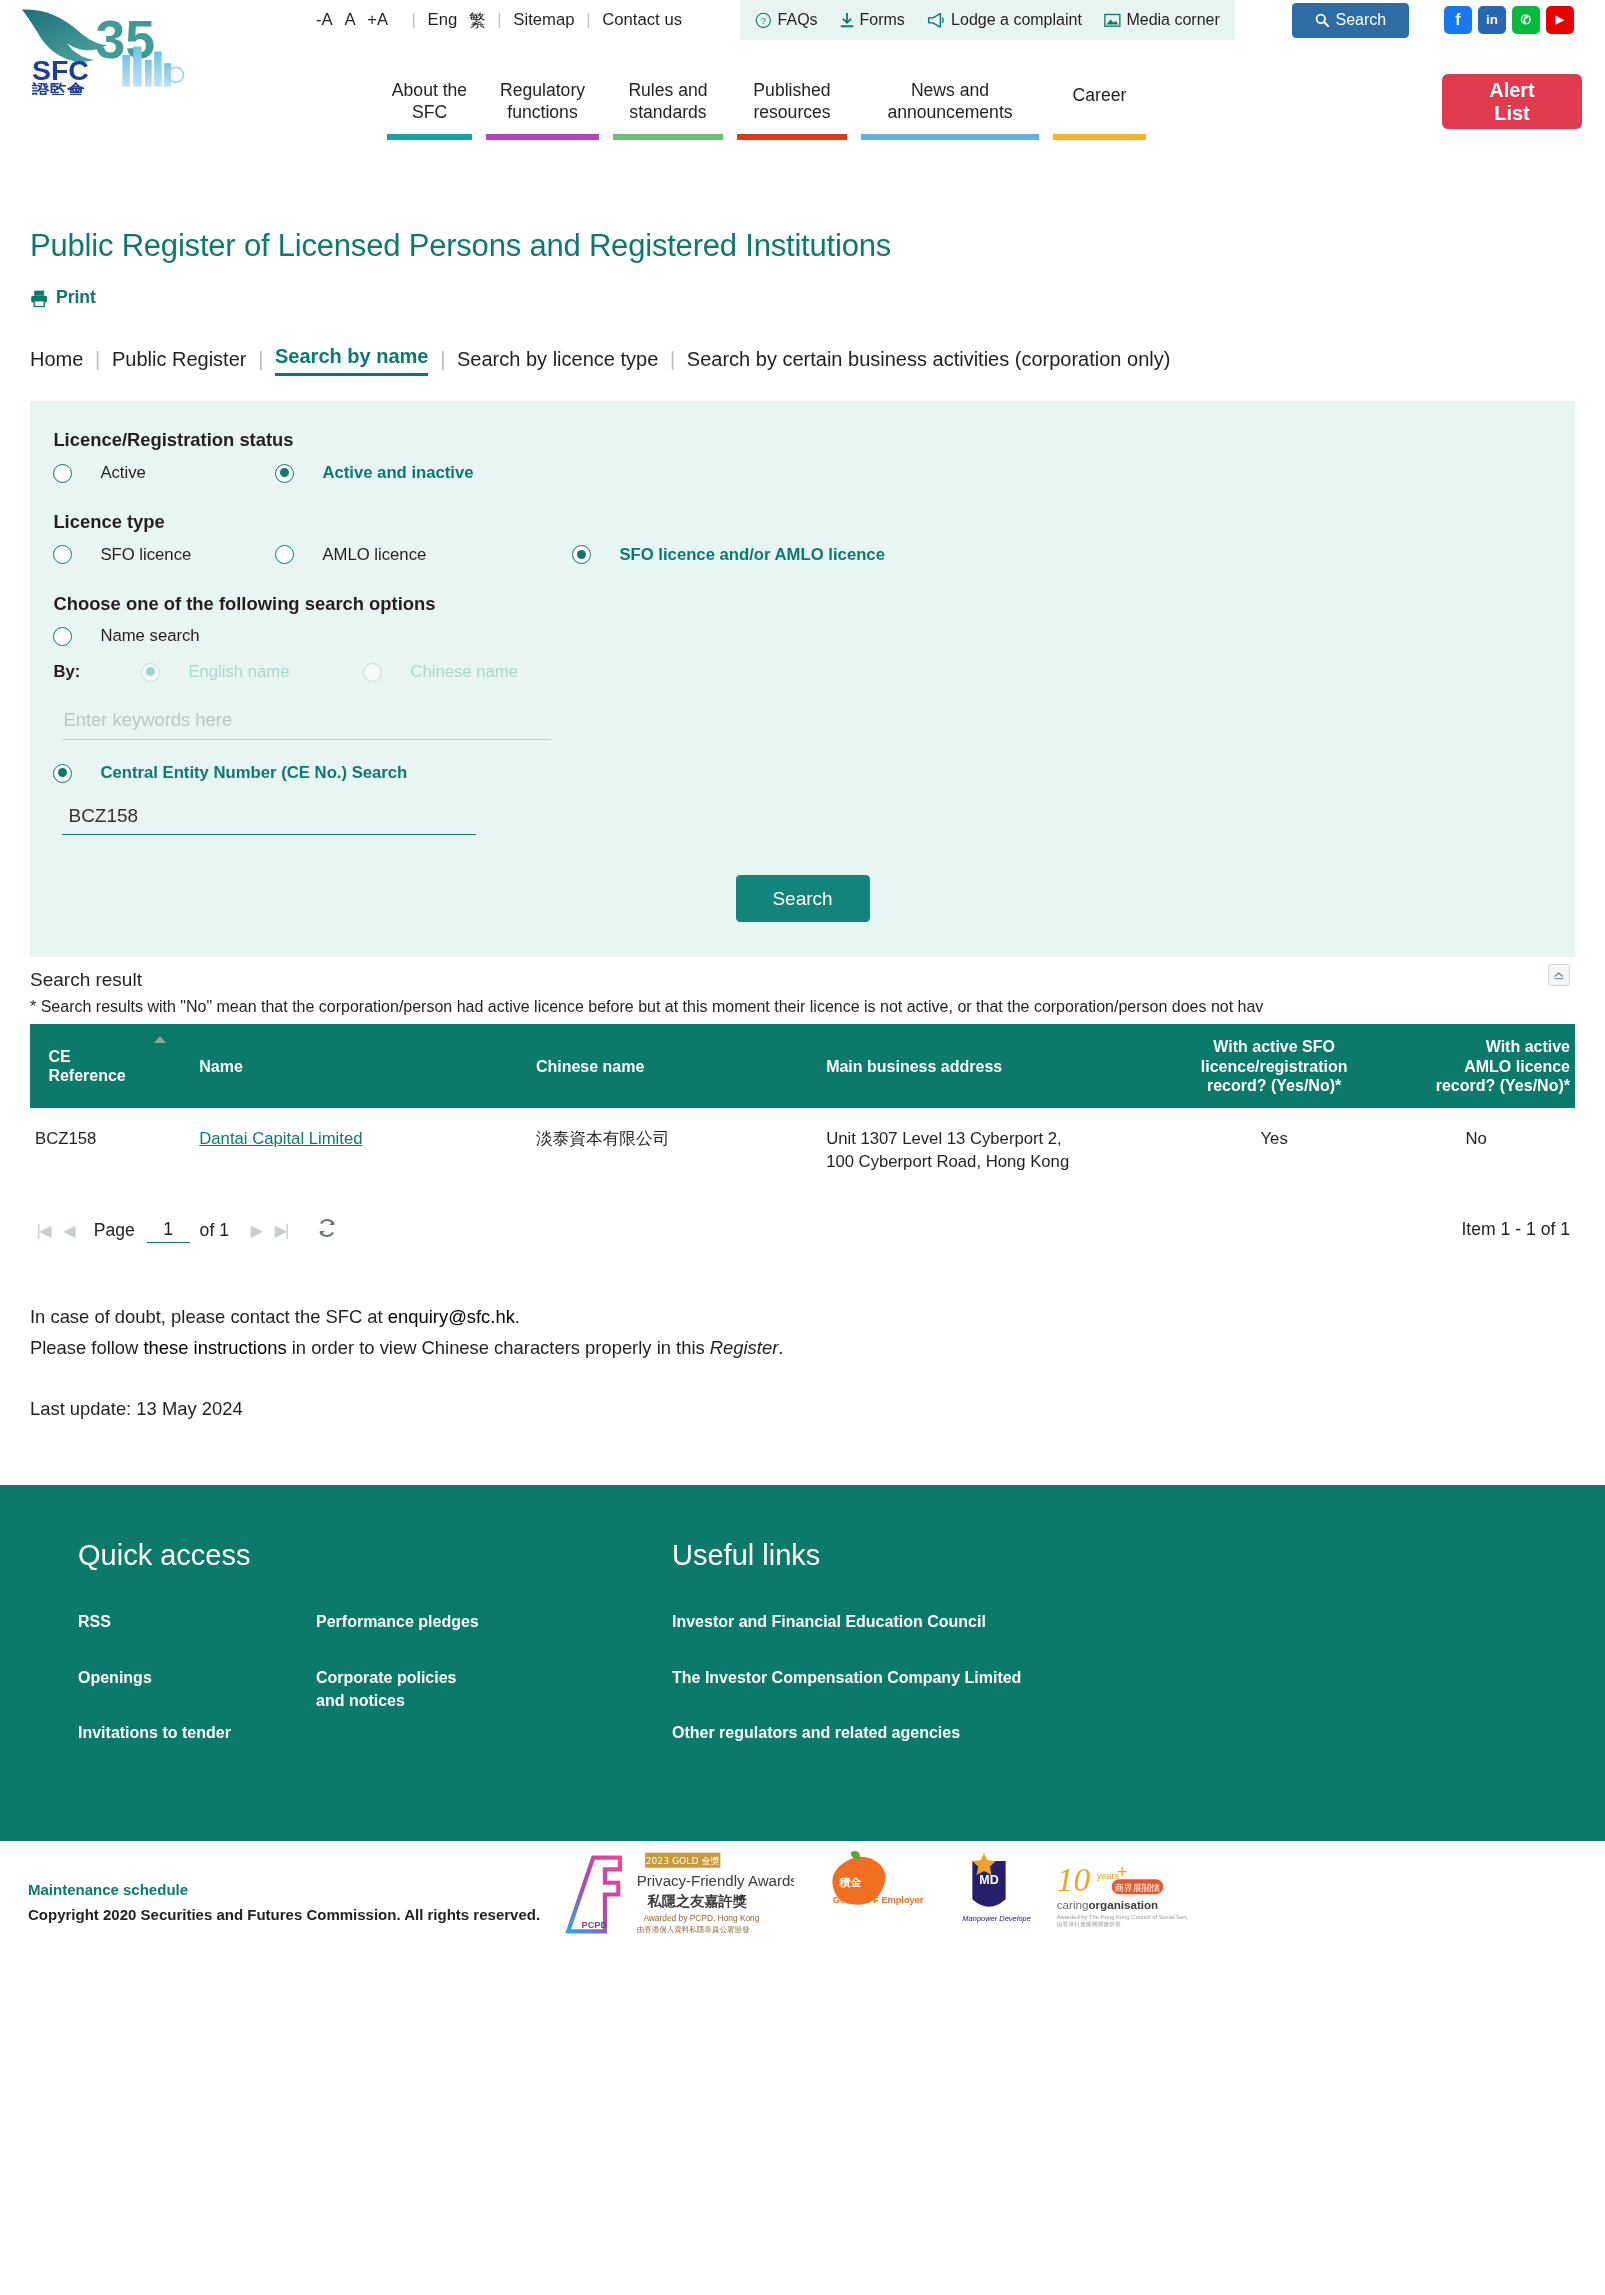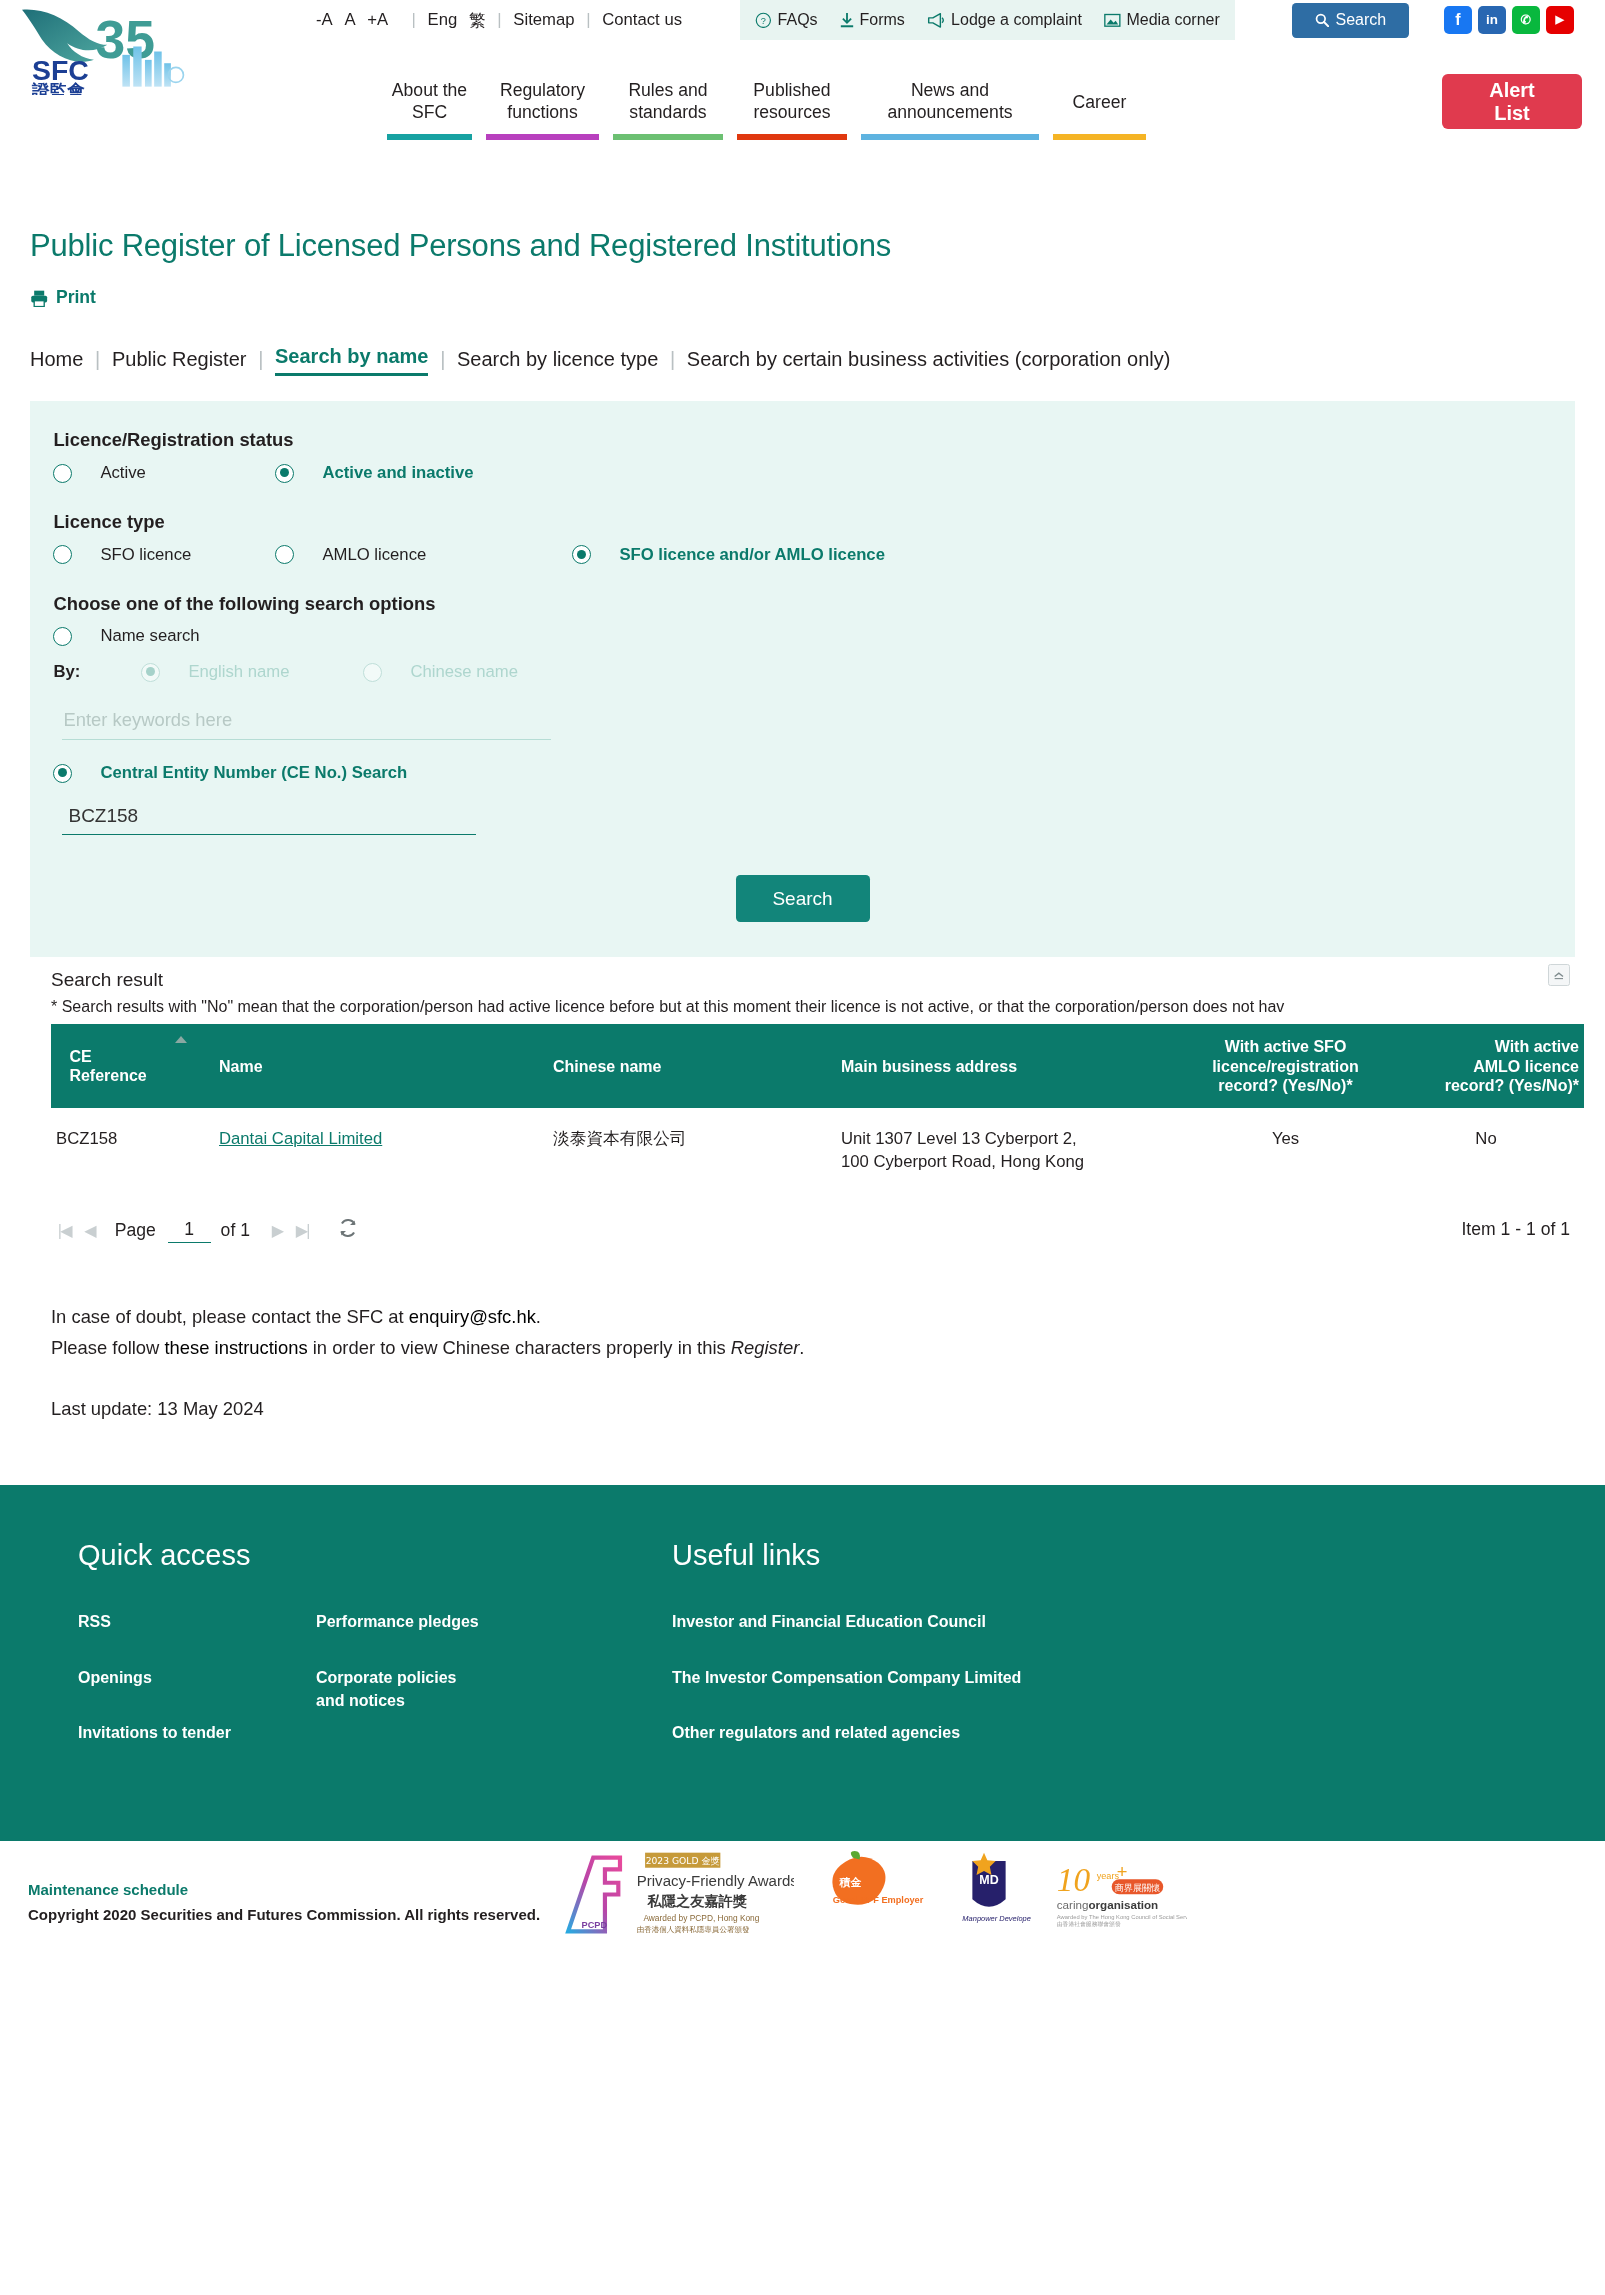--- a/index.html
+++ b/index.html
@@ -140,21 +140,21 @@
     outline:none;
   }
   .dosearch {
     display:block; margin:40px auto 0 auto;
     width:134px; height:47px; border:none; border-radius:4.2px;
     background:#12857a; color:#fff; font-size:19px; font-family:inherit;
     cursor:pointer;
   }
 
   
-  .resultwrap { position:relative; margin-top:11.7px;margin-left:21px; }
+  .resultwrap { position:relative; margin-top:11.7px; }
   .resulttitle { font-size:19px; color:#231f20; }
   .resultnote {
     margin-top:6.7px; font-size:16px; color:#231f20;
     white-space:nowrap; overflow:hidden; width:1551px;
   }
   .collapse {
     position:absolute; right:5px; top:-5px; width:22px; height:22px;
     border:0.8px solid #cfd6d8; background:#f4f6f7; border-radius:2.5px;
     display:flex; align-items:center; justify-content:center; cursor:pointer;
   }
@@ -351,21 +351,21 @@
       <span class="bar" style="background:#e0380f"></span>
     </div>
     <div class="navitem" style="width:192px">
       <span class="lbl">
         <span>News and</span><br>
         <span>announcements</span>
       </span>
       <span class="bar" style="background:#5eb3e0"></span>
     </div>
     <div class="navitem" style="width:107px">
-      <span class="lbl" style="padding-bottom:20px;">
+      <span class="lbl" style="padding-bottom:27px;">
         <span>Career</span>
       </span>
       <span class="bar" style="background:#f5b425"></span>
     </div>
   </div>
 
   <div class="alertlist">
     <span>
       <span>Alert</span><br>
       <span>List</span>

